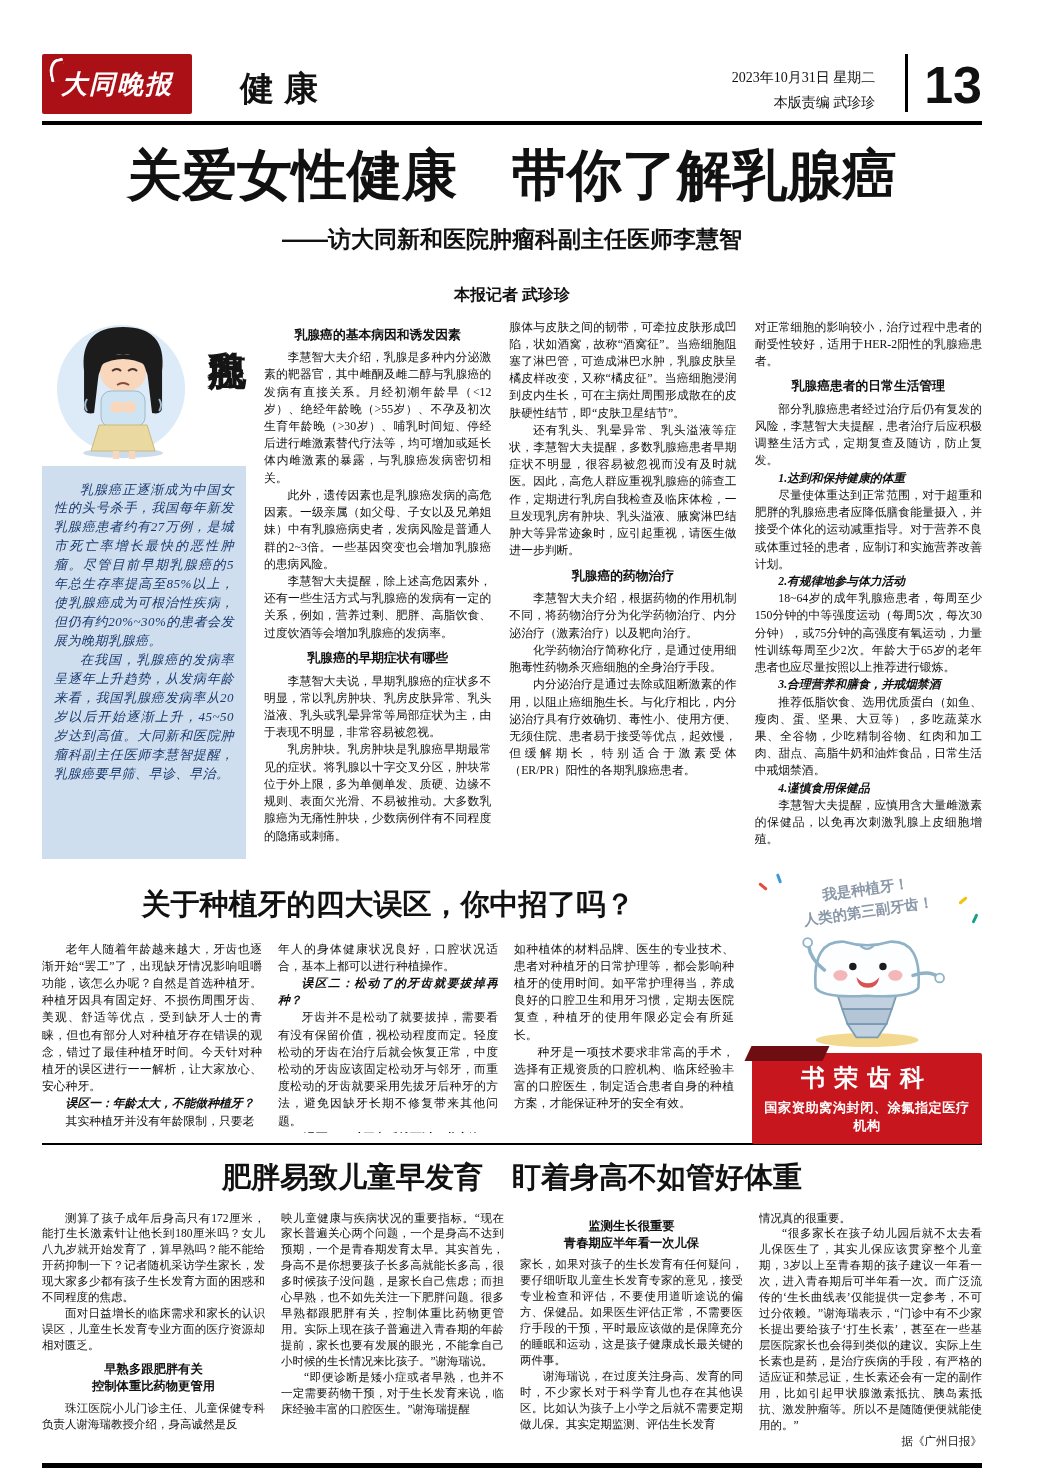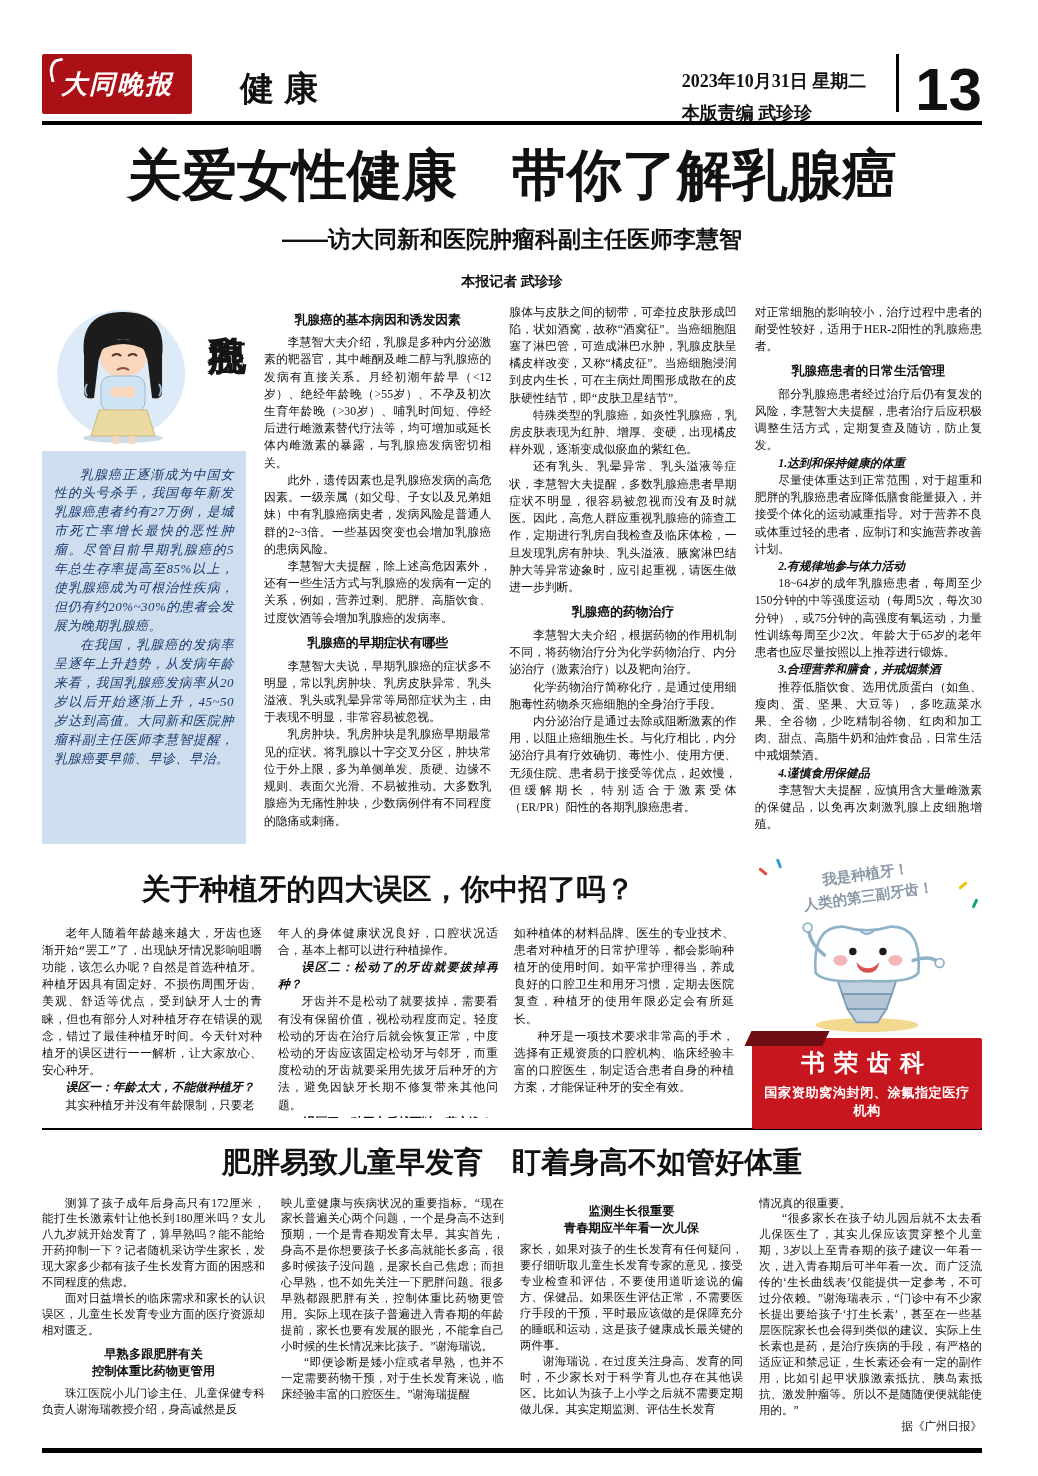--- a/index.html
+++ b/index.html
@@ -10,29 +10,29 @@
 
   
   .header{display:flex;align-items:flex-start;height:66px;}
   .masthead{width:150px;height:60px;background:#ab1017;color:#fff;border-radius:2px;
             display:flex;align-items:center;justify-content:center;position:relative;
             font-family:"Liberation Sans","DejaVu Sans",sans-serif;
             font-size:26px;font-weight:bold;font-style:italic;letter-spacing:2px;}
   .masthead .swoosh{position:absolute;left:7px;top:5px;width:13px;height:19px;
             border-left:3px solid #fff;border-top:3px solid #fff;border-radius:70% 0 0 0;transform:rotate(-12deg);}
   .section-title{font-size:34px;font-weight:900;letter-spacing:10px;margin:12px 0 0 48px;}
-  .header-meta{margin-left:auto;margin-top:12px;font-size:18px;line-height:1.75;font-weight:bold;text-align:left;}
+  .header-meta{margin-left:auto;margin-top:12px;font-size:14px;line-height:1.75;font-weight:normal;text-align:right;}
   .header-divider{width:3px;background:#000;height:58px;margin:0 16px 0 30px;}
-  .page-number{font-size:60px;font-weight:900;margin-top:0;line-height:1.2;text-align:right;}
+  .page-number{font-size:52px;font-weight:900;margin-top:0;line-height:1.2;text-align:right;}
   .header-rule{height:4px;background:#000;margin-top:1px;}
 
   
   .a1-headline{font-size:55px;font-weight:900;text-align:center;margin-top:20px;letter-spacing:0px;line-height:1.1;}
   .a1-subtitle{font-size:23px;font-weight:600;text-align:center;margin-top:18px;}
-  .a1-byline{text-align:center;font-size:14px;margin-top:18px;font-weight:bold;}
+  .a1-byline{text-align:center;font-size:16px;margin-top:30px;font-weight:bold;}
   .a1-content{display:flex;gap:18px;margin-top:13px;height:540px;}
   .a1-left{width:204px;display:flex;flex-direction:column;flex:none;}
   .cartoon{height:142px;display:flex;align-items:stretch;}
   .cartoon svg{flex:1;height:100%;}
   .cartoon-label{writing-mode:vertical-rl;font-family:"Liberation Sans","DejaVu Sans",sans-serif;
                  font-weight:900;font-size:38px;line-height:1.05;padding-top:2px;color:#151515;}
   .sidebar-box{flex:1;background:#cfdeee;color:#17386d;padding:15px 12px;font-size:13px;
                line-height:1.46;margin-top:5px;text-align:justify;overflow:hidden;}
   .sidebar-box p{margin:0;text-indent:2em;letter-spacing:0.5px;font-style:italic;}
   .col{flex:1;overflow:hidden;font-size:11.8px;line-height:1.46;text-align:justify;}
@@ -43,21 +43,21 @@
          text-indent:0;margin:7px 0 5px;font-size:12.8px;}
   .blk-b{font-weight:bold;text-indent:2em;font-style:italic;}
   .blk-h2{font-weight:bold;text-align:center;text-indent:0;white-space:pre-line;margin:7px 0 5px;
           font-family:"Liberation Sans","DejaVu Sans",sans-serif;font-size:12.3px;}
   .blk-r{text-align:right;text-indent:0;}
 
   
   .a2{display:flex;margin-top:18px;gap:18px;height:256px;}
   .a2-main{flex:1;min-width:0;}
   .a2-headline{font-size:29px;font-weight:900;text-align:center;margin:8px 0 16px;}
-  .a2-cols{display:flex;gap:16px;height:192px;font-family:Liberation Mono, monospace;}
+  .a2-cols{display:flex;gap:16px;height:192px;}
   .a2-side{width:230px;flex:none;position:relative;}
   .speech{transform:rotate(-8deg);color:#8b98a8;font-weight:bold;font-size:14.5px;
           text-align:center;line-height:1.5;white-space:pre-line;margin-top:2px;}
   .confetti{position:absolute;width:10px;height:3px;border-radius:2px;}
   .tooth-wrap{height:126px;margin-top:2px;text-align:center;}
   .ad-box{margin-top:3px;background:#c8161e;color:#fff;text-align:center;
           padding:8px 6px 9px;position:relative;border-radius:2px;}
   .ad-box .corner{position:absolute;left:-4px;top:-7px;width:78px;height:15px;background:#6e0d12;
           transform:skewX(-25deg);}
   .ad-title{font-size:24px;font-weight:900;letter-spacing:9px;margin:1px 0 5px;position:relative;}
@@ -128,21 +128,20 @@
           <p class="blk blk-h">乳腺癌的基本病因和诱发因素</p>
           <p class="blk blk-p">李慧智大夫介绍，乳腺是多种内分泌激素的靶器官，其中雌酮及雌二醇与乳腺癌的发病有直接关系。月经初潮年龄早（&lt;12岁）、绝经年龄晚（&gt;55岁）、不孕及初次生育年龄晚（&gt;30岁）、哺乳时间短、停经后进行雌激素替代疗法等，均可增加或延长体内雌激素的暴露，与乳腺癌发病密切相关。</p>
           <p class="blk blk-p">此外，遗传因素也是乳腺癌发病的高危因素。一级亲属（如父母、子女以及兄弟姐妹）中有乳腺癌病史者，发病风险是普通人群的2~3倍。一些基因突变也会增加乳腺癌的患病风险。</p>
           <p class="blk blk-p">李慧智大夫提醒，除上述高危因素外，还有一些生活方式与乳腺癌的发病有一定的关系，例如，营养过剩、肥胖、高脂饮食、过度饮酒等会增加乳腺癌的发病率。</p>
           <p class="blk blk-h">乳腺癌的早期症状有哪些</p>
           <p class="blk blk-p">李慧智大夫说，早期乳腺癌的症状多不明显，常以乳房肿块、乳房皮肤异常、乳头溢液、乳头或乳晕异常等局部症状为主，由于表现不明显，非常容易被忽视。</p>
           <p class="blk blk-p">乳房肿块。乳房肿块是乳腺癌早期最常见的症状。将乳腺以十字交叉分区，肿块常位于外上限，多为单侧单发、质硬、边缘不规则、表面欠光滑、不易被推动。大多数乳腺癌为无痛性肿块，少数病例伴有不同程度的隐痛或刺痛。</p>
         </div>
       <div class="col">
           <p class="blk blk-p0">腺体与皮肤之间的韧带，可牵拉皮肤形成凹陷，状如酒窝，故称“酒窝征”。当癌细胞阻塞了淋巴管，可造成淋巴水肿，乳腺皮肤呈橘皮样改变，又称“橘皮征”。当癌细胞浸润到皮内生长，可在主病灶周围形成散在的皮肤硬性结节，即“皮肤卫星结节”。</p>
-          <p class="blk blk-p">特殊类型的乳腺癌，如炎性乳腺癌，乳房皮肤表现为红肿、增厚、变硬，出现橘皮样外观，逐渐变成似瘀血的紫红色。</p>
           <p class="blk blk-p">还有乳头、乳晕异常、乳头溢液等症状，李慧智大夫提醒，多数乳腺癌患者早期症状不明显，很容易被忽视而没有及时就医。因此，高危人群应重视乳腺癌的筛查工作，定期进行乳房自我检查及临床体检，一旦发现乳房有肿块、乳头溢液、腋窝淋巴结肿大等异常迹象时，应引起重视，请医生做进一步判断。</p>
           <p class="blk blk-h">乳腺癌的药物治疗</p>
           <p class="blk blk-p">李慧智大夫介绍，根据药物的作用机制不同，将药物治疗分为化学药物治疗、内分泌治疗（激素治疗）以及靶向治疗。</p>
           <p class="blk blk-p">化学药物治疗简称化疗，是通过使用细胞毒性药物杀灭癌细胞的全身治疗手段。</p>
           <p class="blk blk-p">内分泌治疗是通过去除或阻断激素的作用，以阻止癌细胞生长。与化疗相比，内分泌治疗具有疗效确切、毒性小、使用方便、无须住院、患者易于接受等优点，起效慢，但缓解期长，特别适合于激素受体（ER/PR）阳性的各期乳腺癌患者。</p>
         </div>
       <div class="col">
           <p class="blk blk-p0">对正常细胞的影响较小，治疗过程中患者的耐受性较好，适用于HER-2阳性的乳腺癌患者。</p>
           <p class="blk blk-h">乳腺癌患者的日常生活管理</p>
           <p class="blk blk-p">部分乳腺癌患者经过治疗后仍有复发的风险，李慧智大夫提醒，患者治疗后应积极调整生活方式，定期复查及随访，防止复发。</p>

